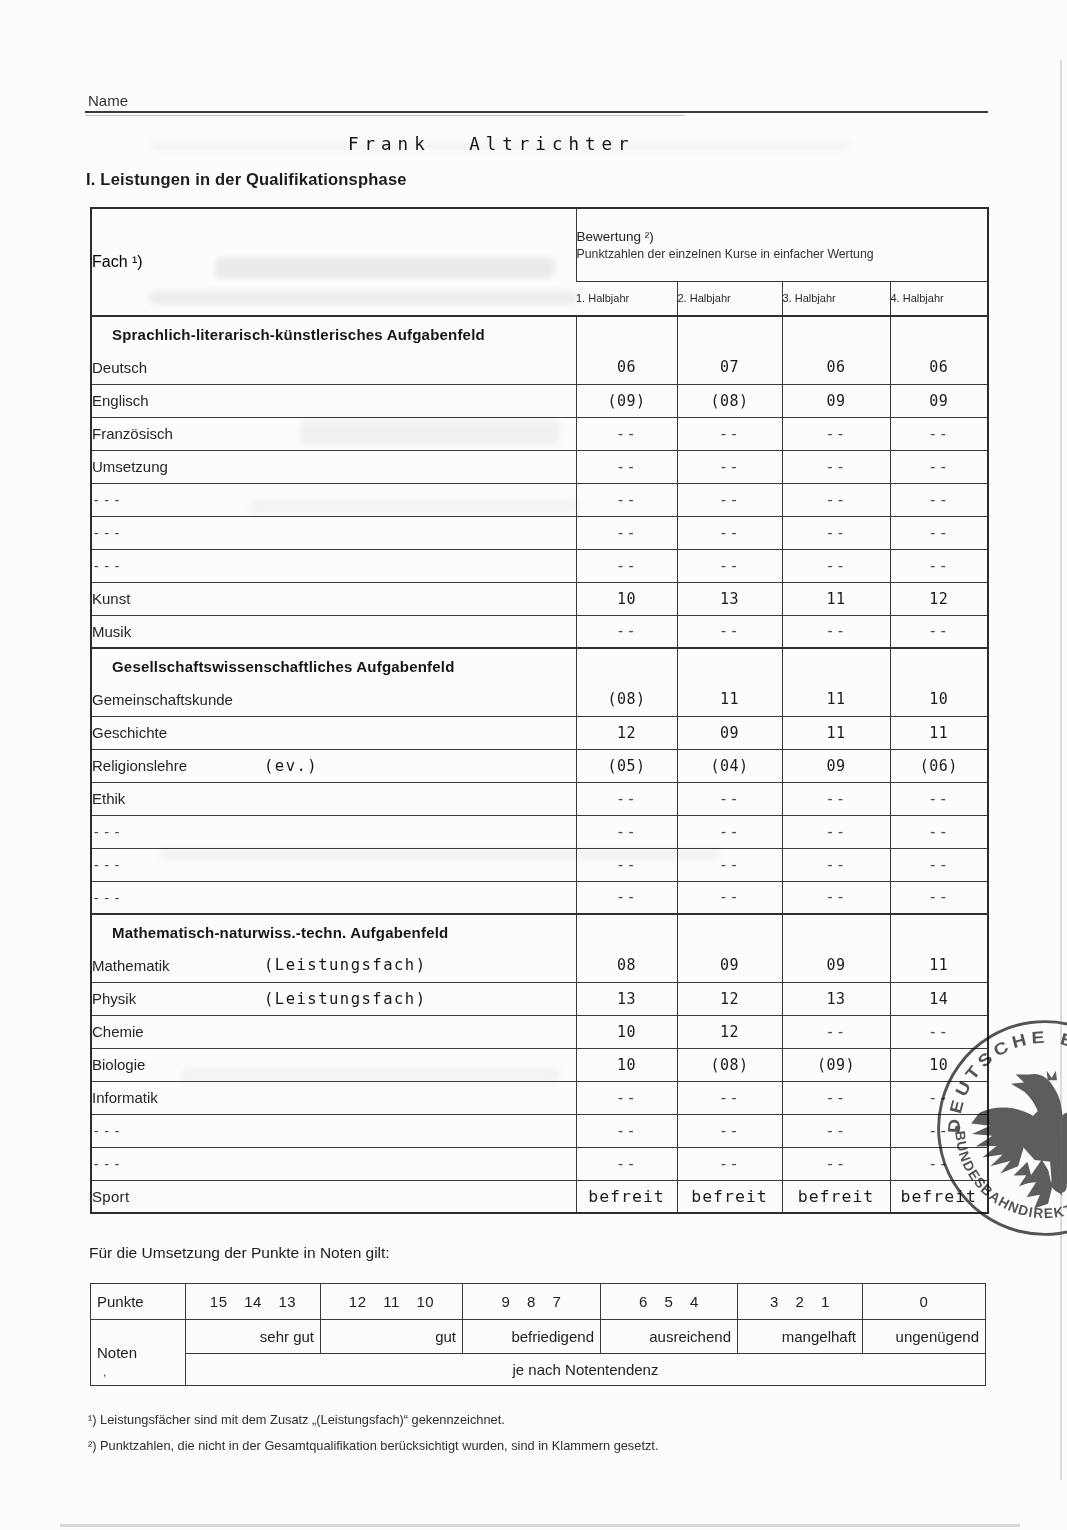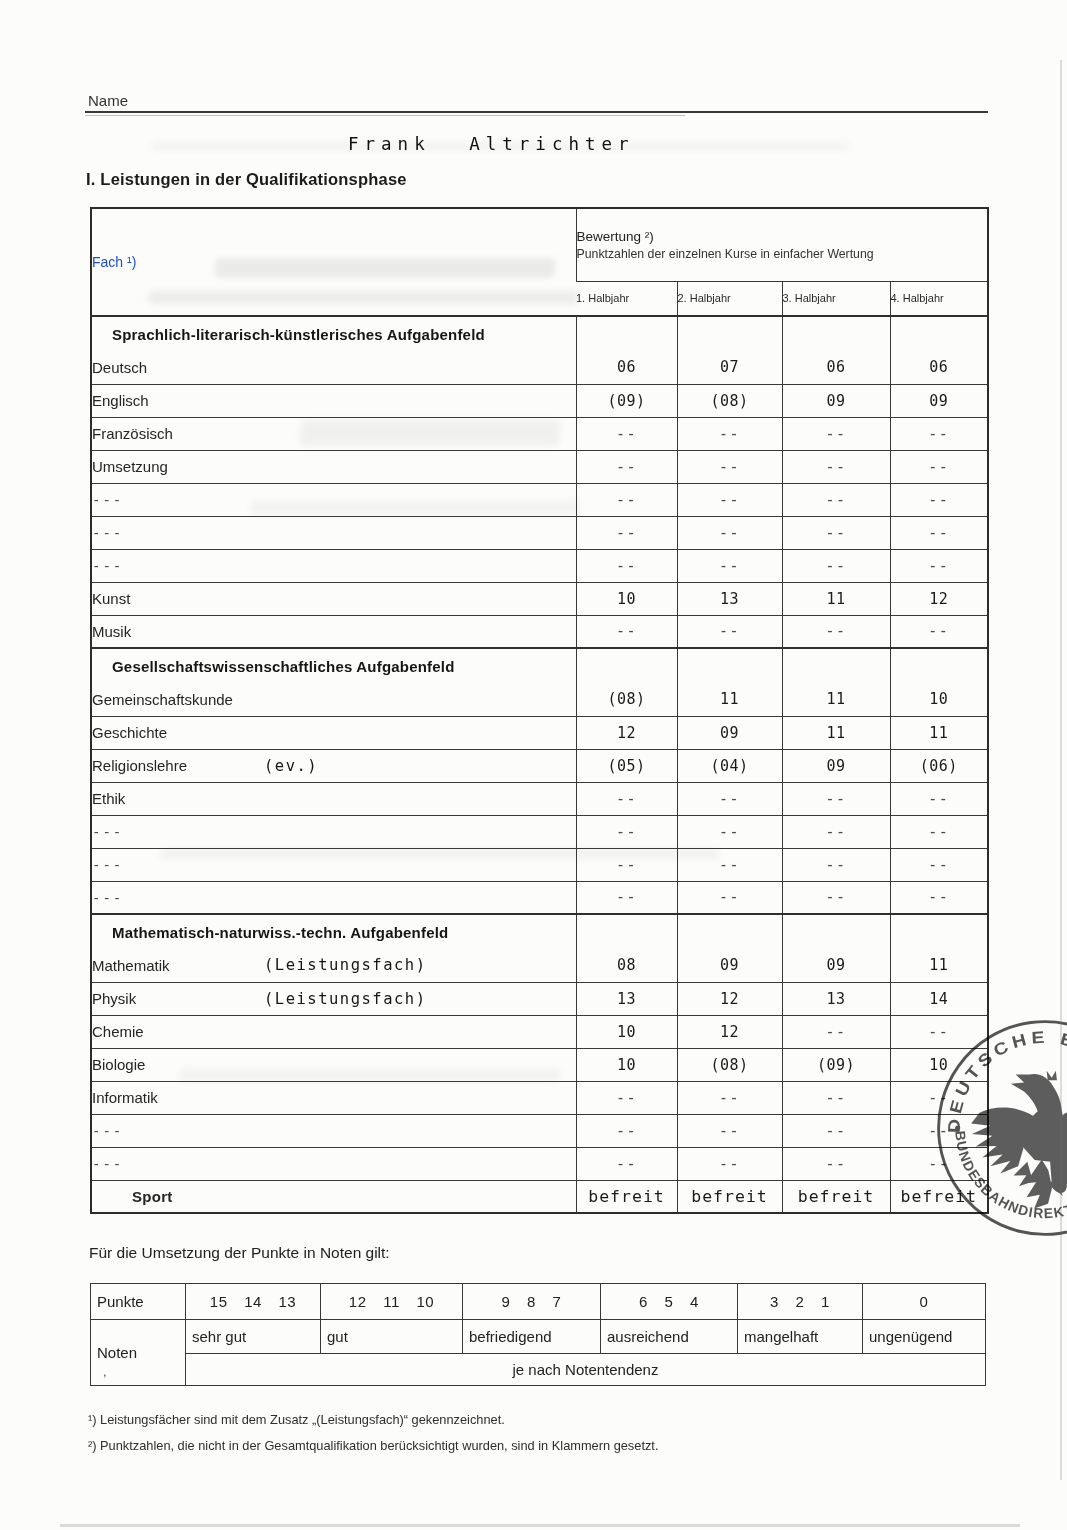--- a/index.html
+++ b/index.html
@@ -23,53 +23,53 @@
   
   table.grades{
     position:absolute;left:90px;top:207px;width:897px;
     border-collapse:collapse;table-layout:fixed;
     border:2px solid #2c2c2c;
   }
   table.grades td{border-left:1.5px solid #383838;padding:0;vertical-align:middle;}
   table.grades td:first-child{border-left:none;}
   tr.head1{height:73px;}
   tr.head2{height:35px;}
-  td.fach-header{vertical-align:top;padding:9px 12px;font-size:14px;color:#1d4ed8;}
+  td.fach-header{vertical-align:top;padding:9px 12px;font-size:16px;color:#000000;}
   td.bew-header{vertical-align:top;padding:8px 12px;font-size:13.5px;color:#222;border-bottom:1.5px solid #383838;}
   td.bew-header .sub{display:block;font-size:12.3px;color:#333;margin-top:3px;font-weight:normal;}
   td.hj{font-size:11px;text-align:left;padding-left:10px;color:#2a2a2a;border-bottom:1.8px solid #303030;}
   tr.section{height:35px;}
   tr.section td{border-bottom:none;border-top:2px solid #303030;}
   tr.subject{height:33px;}
   tr.subject td{border-bottom:1.5px solid #3a3a3a;}
   td.fach-cell{padding-left:12px;position:relative;font-size:15px;color:#252525;}
   .section-label{font-weight:bold;font-size:15px;color:#161616;letter-spacing:.2px;padding-left:20px;}
   .subject-label{font-size:15px;}
   .dash-label{letter-spacing:2px;color:#4a4a4a;font-size:14px;}
   .annotation{position:absolute;left:172px;top:50%;transform:translateY(-50%);font-size:15.5px;letter-spacing:1.5px;color:#161616;}
   td.val-cell{text-align:center;}
   td.val-cell .typed{font-size:15px;letter-spacing:.5px;}
   td.val-cell .dash{color:#4a4a4a;letter-spacing:1.5px;}
   td.val-cell .befreit{font-size:16.5px;letter-spacing:1px;}
-  tr.bold .subject-label{font-weight:bold;letter-spacing:.3px;padding-left:40px;}
+  tr.bold .subject-label{font-weight:normal;letter-spacing:.3px;}
 
   
   .conv-intro{position:absolute;left:89px;top:1244px;font-size:15.5px;color:#222;}
   table.conv{
     position:absolute;left:90px;top:1283px;width:895px;
     border-collapse:collapse;table-layout:fixed;
     border:1.8px solid #2e2e2e;
   }
   table.conv td{border:1.5px solid #383838;padding:0 6px;vertical-align:middle;font-size:15px;color:#222;}
   tr.conv-r1{height:36px;}
   tr.conv-r2{height:34px;}
   tr.conv-r3{height:32px;}
   td.conv-label{padding-left:10px;font-size:15px;}
   td.punkte-cell{text-align:center;word-spacing:12px;letter-spacing:.5px;}
-  td.noten-cell{text-align:left;}
+  td.noten-cell{text-align:right;}
   td.tendenz-cell{text-align:center;font-size:15px;}
   td.noten-label-cell{vertical-align:top;padding-top:8px;position:relative;}
   .stray-mark{position:absolute;left:12px;top:44px;font-size:13px;color:#555;}
 
   
   .footnote{position:absolute;left:88px;font-size:12.8px;color:#2e2e2e;}
   .fn1{top:1412px;}
   .fn2{top:1438px;}
 
   

